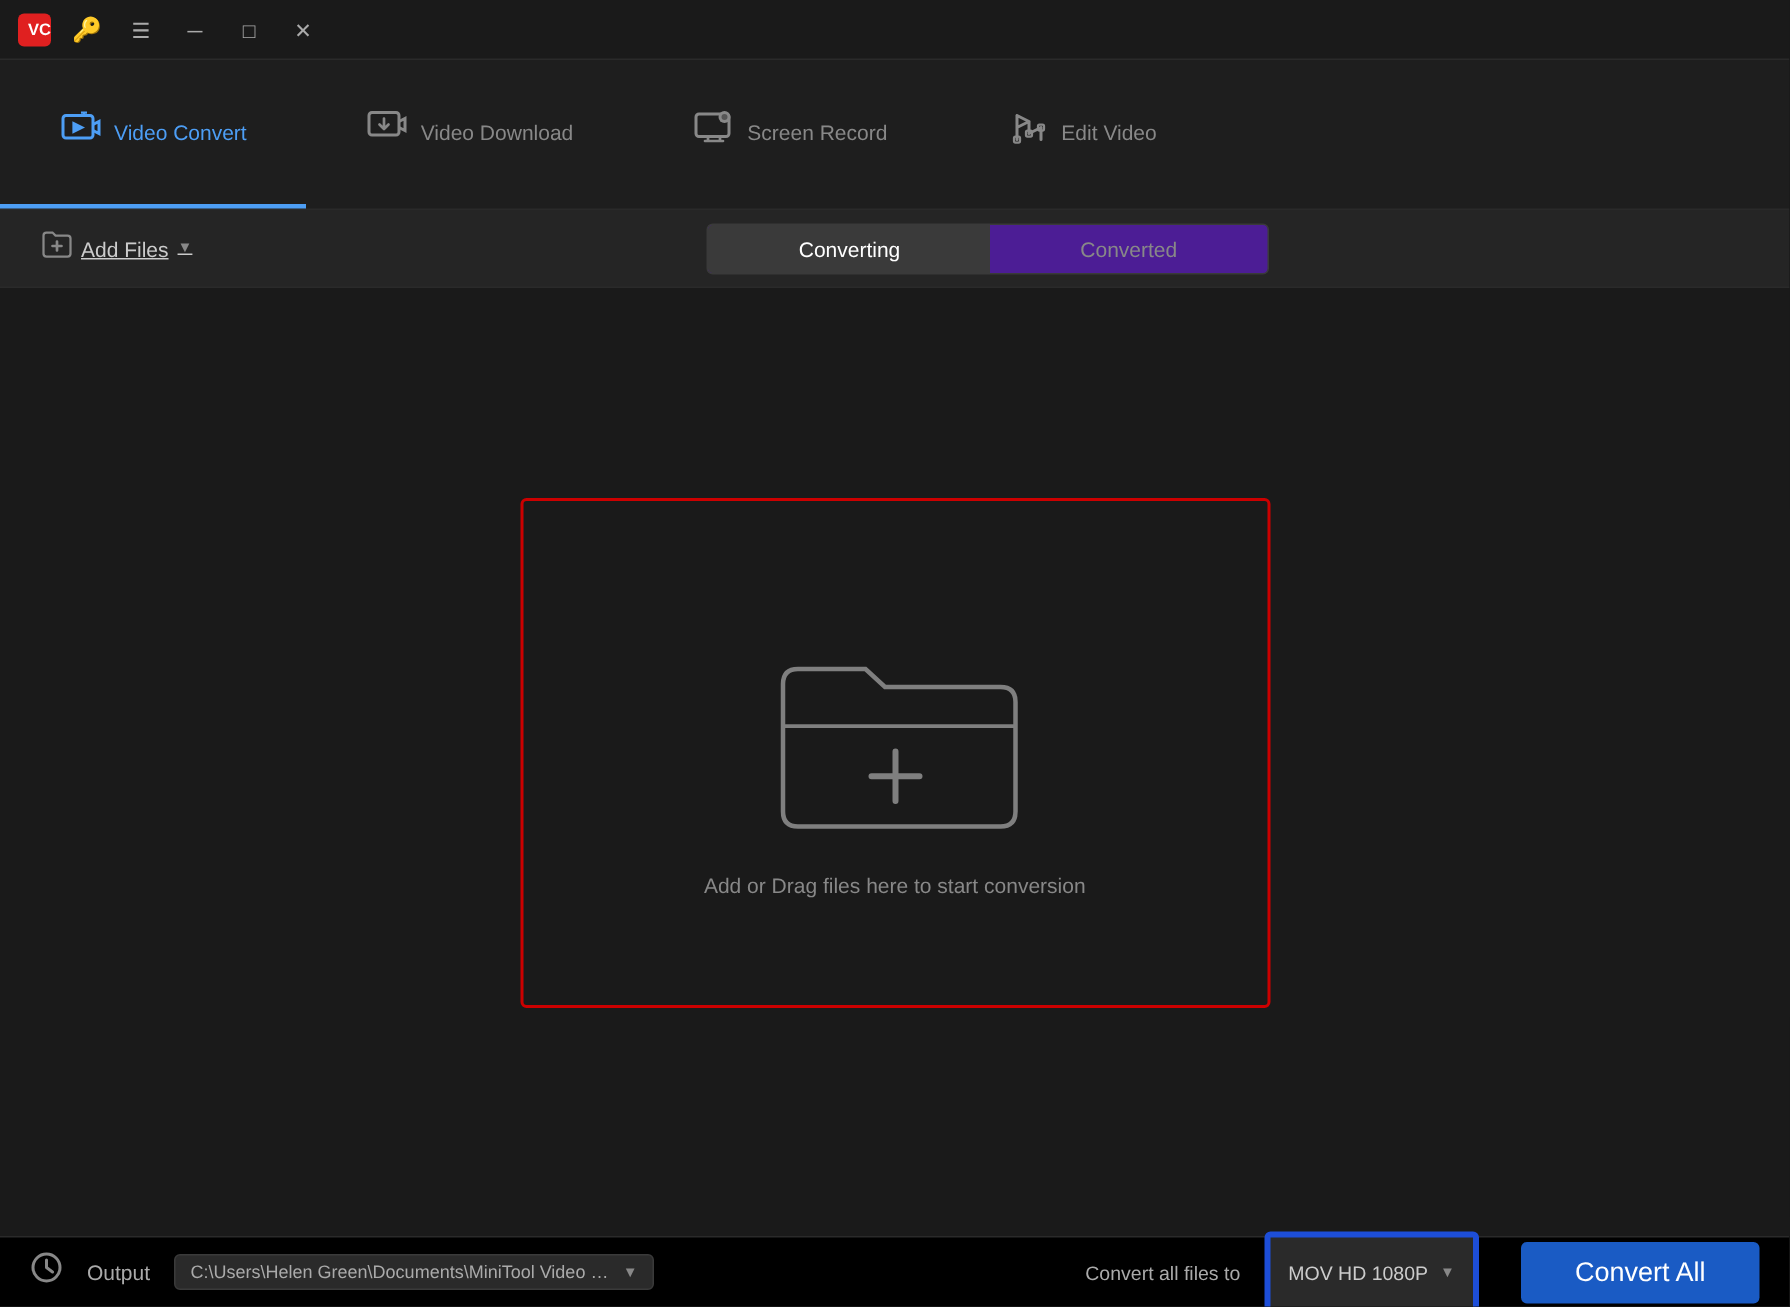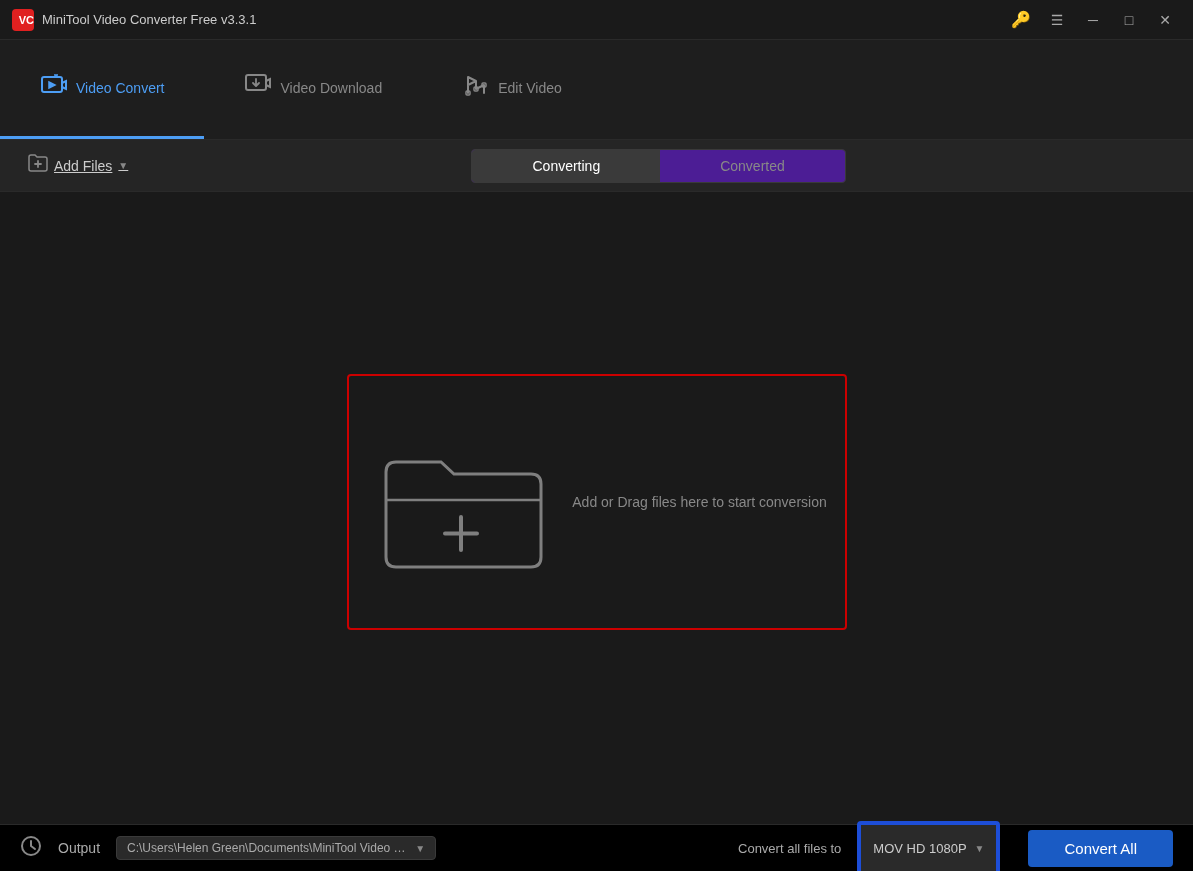--- a/index.html
+++ b/index.html
@@ -162,25 +162,25 @@
       display: flex;
       align-items: center;
       justify-content: center;
       flex: 1;
       height: calc(871px - 40px - 100px - 52px - 60px);
     }
 
     
     .drop-zone {
       width: 500px;
-      height: 256px;
+      height: 340px;
       border: 2px solid #cc0000;
       border-radius: 4px;
       display: flex;
-      flex-direction: row;
+      flex-direction: column;
       align-items: center;
       justify-content: center;
       gap: 16px;
       background: #1a1a1a;
     }
 
     
     .folder-icon-svg {
       opacity: 0.7;
     }
@@ -259,37 +259,36 @@
       color: #ccc;
     }
     .format-selector-arrow {
       font-size: 10px;
       color: #888;
     }
     .convert-all-btn {
       background: #1a5bc4;
       border: none;
       color: white;
-      font-size: 15px;
+      font-size: 18px;
       font-weight: 500;
       padding: 10px 36px;
       border-radius: 4px;
       cursor: pointer;
       margin-left: 12px;
       flex-shrink: 0;
     }
   </style>
 </head>
 <body>
 
 <div class="title-bar">
   <div class="title-bar-logo">
     <span>VC</span>
   </div>
-  <span class="title-bar-text">MiniTool Video Converter Free v3.3.1</span>
   <div class="title-bar-controls">
     <button class="title-bar-icon-btn" title="Settings">
       <span>🔑</span>
     </button>
     <button class="title-bar-btn">
       <span>☰</span>
     </button>
     <button class="title-bar-btn">
       <span>─</span>
     </button>
@@ -321,20 +320,31 @@
         <rect x="2" y="2" width="20" height="15" rx="2" stroke="#888" stroke-width="2" fill="none"></rect>
         <path d="M22 8 L26 6 L26 14 L22 12" stroke="#888" stroke-width="2" fill="none"></path>
         <path d="M12 6 L12 12 M9 10 L12 13 L15 10" stroke="#888" stroke-width="1.8" stroke-linecap="round" stroke-linejoin="round"></path>
       </svg>
     </span>
     <span>Video Download</span>
   </div>
   <div class="nav-tab">
     <span class="nav-tab-icon">
       <svg width="28" height="24" viewBox="0 0 28 24" fill="none" xmlns="http://www.w3.org/2000/svg">
+        <rect x="2" y="3" width="22" height="15" rx="2" stroke="#888" stroke-width="2" fill="none"></rect>
+        <circle cx="21" cy="5" r="4" fill="#888"></circle>
+        <circle cx="21" cy="5" r="2" fill="#555"></circle>
+        <path d="M10 18 L10 21 M18 18 L18 21 M8 21 L20 21" stroke="#888" stroke-width="1.8" stroke-linecap="round"></path>
+      </svg>
+    </span>
+    <span>Screen Record</span>
+  </div>
+  <div class="nav-tab">
+    <span class="nav-tab-icon">
+      <svg width="28" height="24" viewBox="0 0 28 24" fill="none" xmlns="http://www.w3.org/2000/svg">
         <path d="M6 4 L6 20 M6 4 L14 8 M6 12 L14 8 M14 8 L14 16 M14 16 L22 12 M22 12 L22 20" stroke="#888" stroke-width="2" stroke-linecap="round" stroke-linejoin="round"></path>
         <rect x="4" y="18" width="4" height="4" rx="1" stroke="#888" stroke-width="1.5" fill="none"></rect>
         <rect x="12" y="14" width="4" height="4" rx="1" stroke="#888" stroke-width="1.5" fill="none"></rect>
         <rect x="20" y="10" width="4" height="4" rx="1" stroke="#888" stroke-width="1.5" fill="none"></rect>
       </svg>
     </span>
     <span>Edit Video</span>
   </div>
 </div>
 

